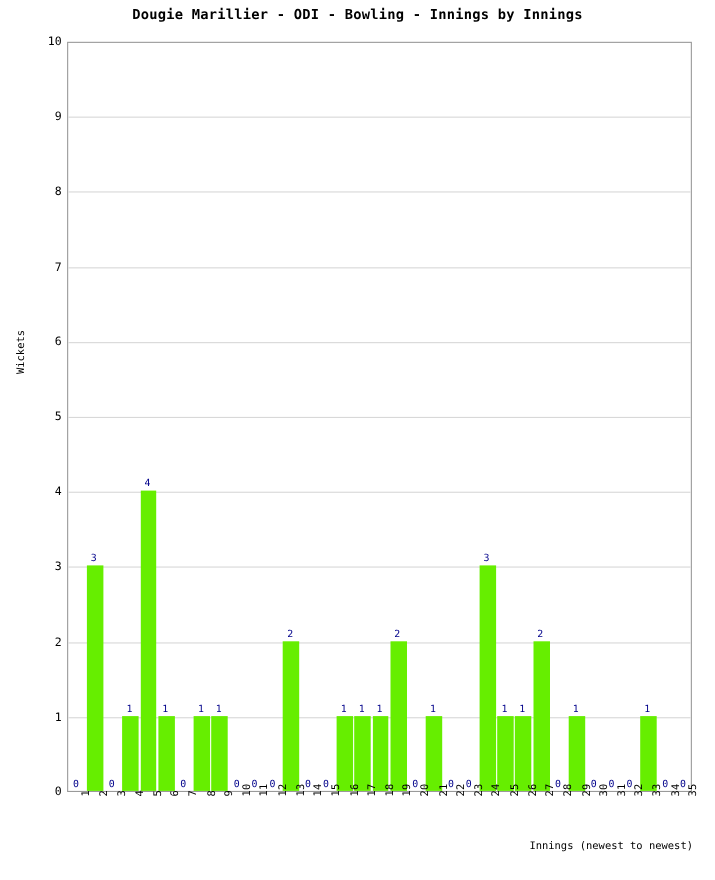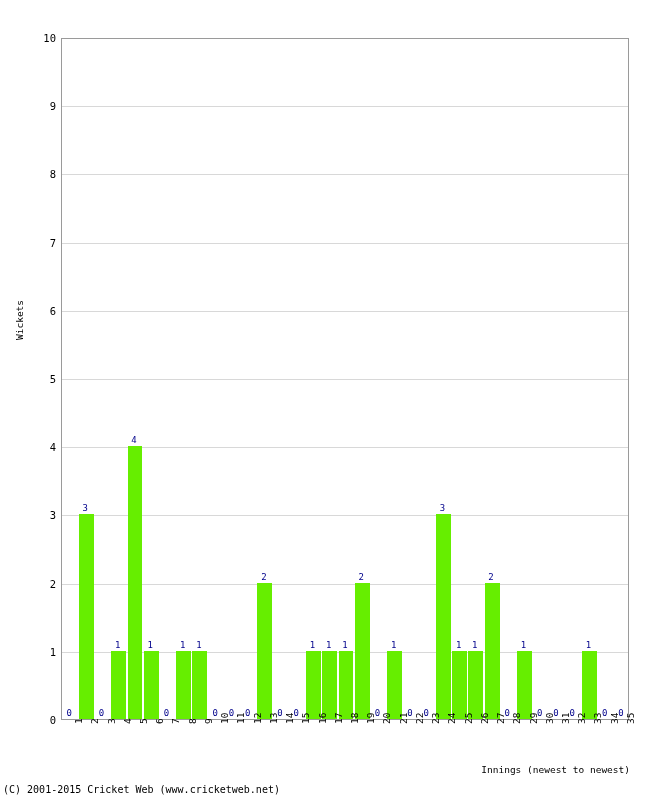--- a/index.html
+++ b/index.html
@@ -128,20 +128,21 @@
     top: 784px;
     font-size: 10px;
     font-family: "DejaVu Sans Mono", monospace;
   }
 </style>
 </head>
 <body>
 
 <div id="chart-root">
 
+  <div class="chart-title">Dougie Marillier - ODI - Bowling - Innings by Innings</div>
 
   <div class="y-axis-title">Wickets</div>
 
   <div class="y-ticks" id="y-ticks">
       <div class="y-tick-label" style="top: 677px;">0</div>
       <div class="y-tick-label" style="top: 608.8px;">1</div>
       <div class="y-tick-label" style="top: 540.6px;">2</div>
       <div class="y-tick-label" style="top: 472.4px;">3</div>
       <div class="y-tick-label" style="top: 404.2px;">4</div>
       <div class="y-tick-label" style="top: 336px;">5</div>
@@ -258,15 +259,14 @@
       <div class="x-tick-label" style="left: 482.743px; top: 2px;">30</div>
       <div class="x-tick-label" style="left: 498.971px; top: 2px;">31</div>
       <div class="x-tick-label" style="left: 515.2px; top: 2px;">32</div>
       <div class="x-tick-label" style="left: 531.429px; top: 2px;">33</div>
       <div class="x-tick-label" style="left: 547.657px; top: 2px;">34</div>
       <div class="x-tick-label" style="left: 563.886px; top: 2px;">35</div>
     </div>
 
   <div class="x-axis-title">Innings (newest to newest)</div>
 
-  <div class="footer">(C) 2001-2015 Cricket Web (www.cricketweb.net)</div>
 
 </div>
 
 </body></html>

